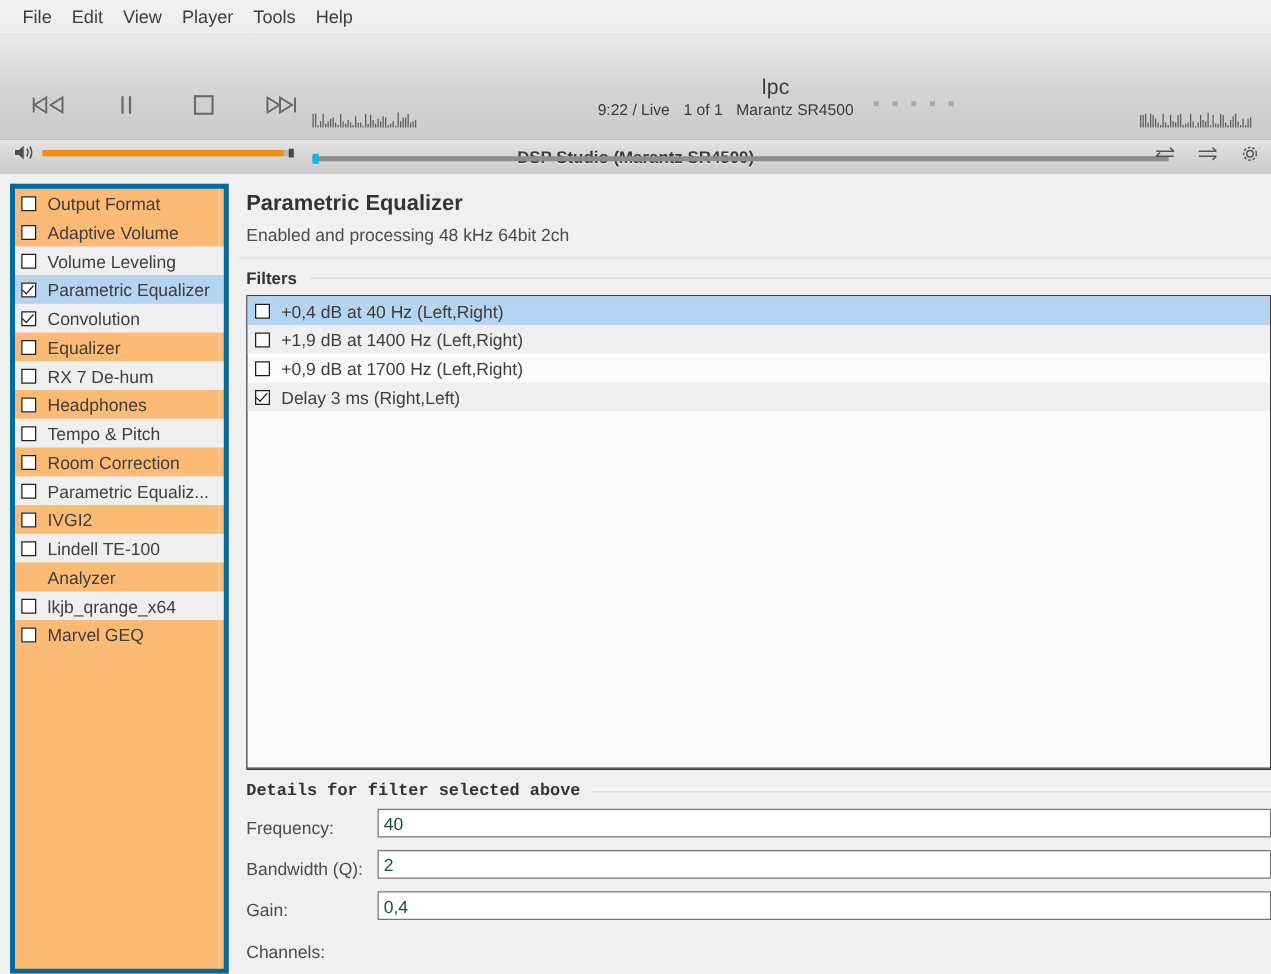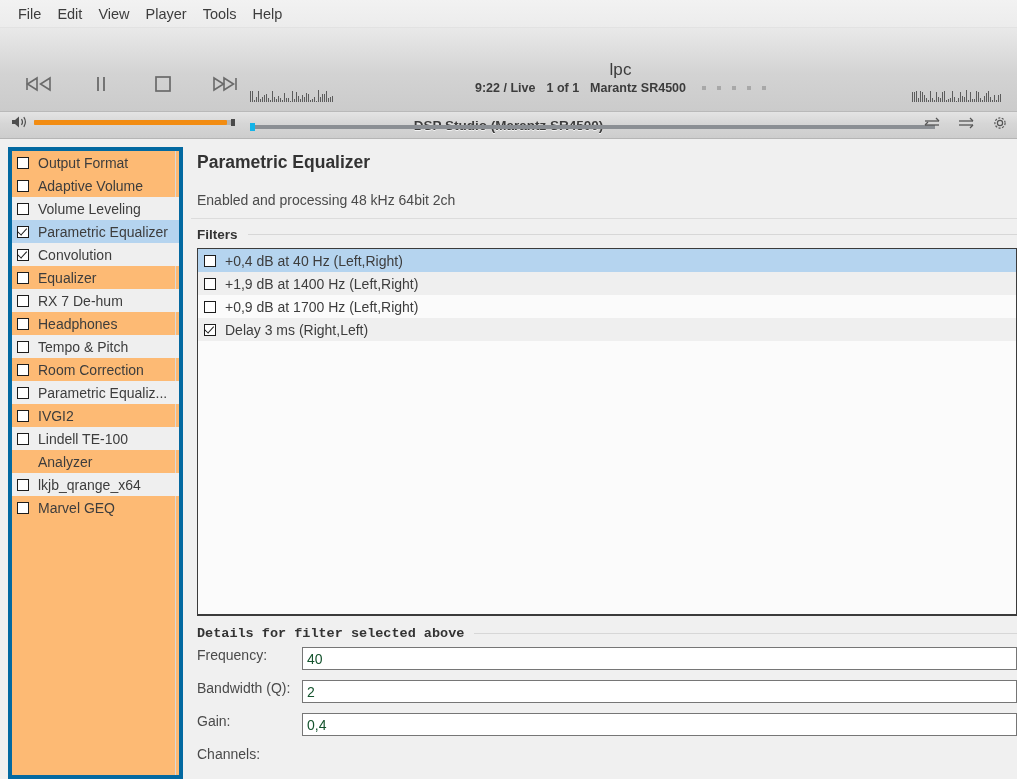--- a/index.html
+++ b/index.html
@@ -95,25 +95,25 @@
   .np-title {
     font-size: 17px;
     font-weight: normal;
     color: #3c3c3c;
     line-height: 20px;
     letter-spacing: .1px;
   }
   .np-sub {
     margin-top: 1px;
     font-size: 12.5px;
-    font-weight: bold;
+    font-weight: normal;
     color: #3c3c3c;
     display: flex;
     justify-content: center;
-    align-items: center;
+    align-items: flex-start;
     gap: 11px;
     white-space: nowrap;
   }
   .rating-dots {
     display: flex; gap: 11px; margin-left: 5px; align-items: center;
   }
   .rdot { width: 4px; height: 4px; background: #a8a8a8; }
 
   .wave-left {
     position: absolute;
@@ -230,21 +230,21 @@
     flex-direction: column;
     background: #f0f0f0;
   }
   .panel-head { padding: 4px 0 0 6px; }
   .panel-title {
     font-size: 17.5px; font-weight: bold; color: #333;
     line-height: 22px;
   }
   .panel-sub {
     font-size: 14px; color: #4a4a4a;
-    margin-top: 18px; line-height: 19px;
+    margin-top: 6px; line-height: 19px;
   }
   .hr { height: 1px; background: #dcdcdc; margin: 8px 0 0 0; }
 
   .group-head {
     display: flex; align-items: center;
     margin: 8px 0 6px 6px;
   }
   .group-head .lbl {
     font-size: 13.5px; font-weight: bold; color: #333;
     white-space: nowrap;
@@ -275,21 +275,21 @@
 
   .details {
     flex: 0 0 auto;
     border-top: 1px solid #3b3b3b;
     padding-top: 0;
     margin-left: 6px;
   }
   .details .group-head { margin-left: 0; margin-top: 10px; font-family: Liberation Mono, monospace; }
   .frow {
     display: flex;
-    align-items: flex-start;
+    align-items: flex-end;
     height: 23px;
     margin-bottom: 10px;
   }
   .frow .flabel {
     flex: 0 0 105px;
     font-size: 14px;
     color: #4a4a4a;
   }
   .frow .finput {
     flex: 1 1 auto;

